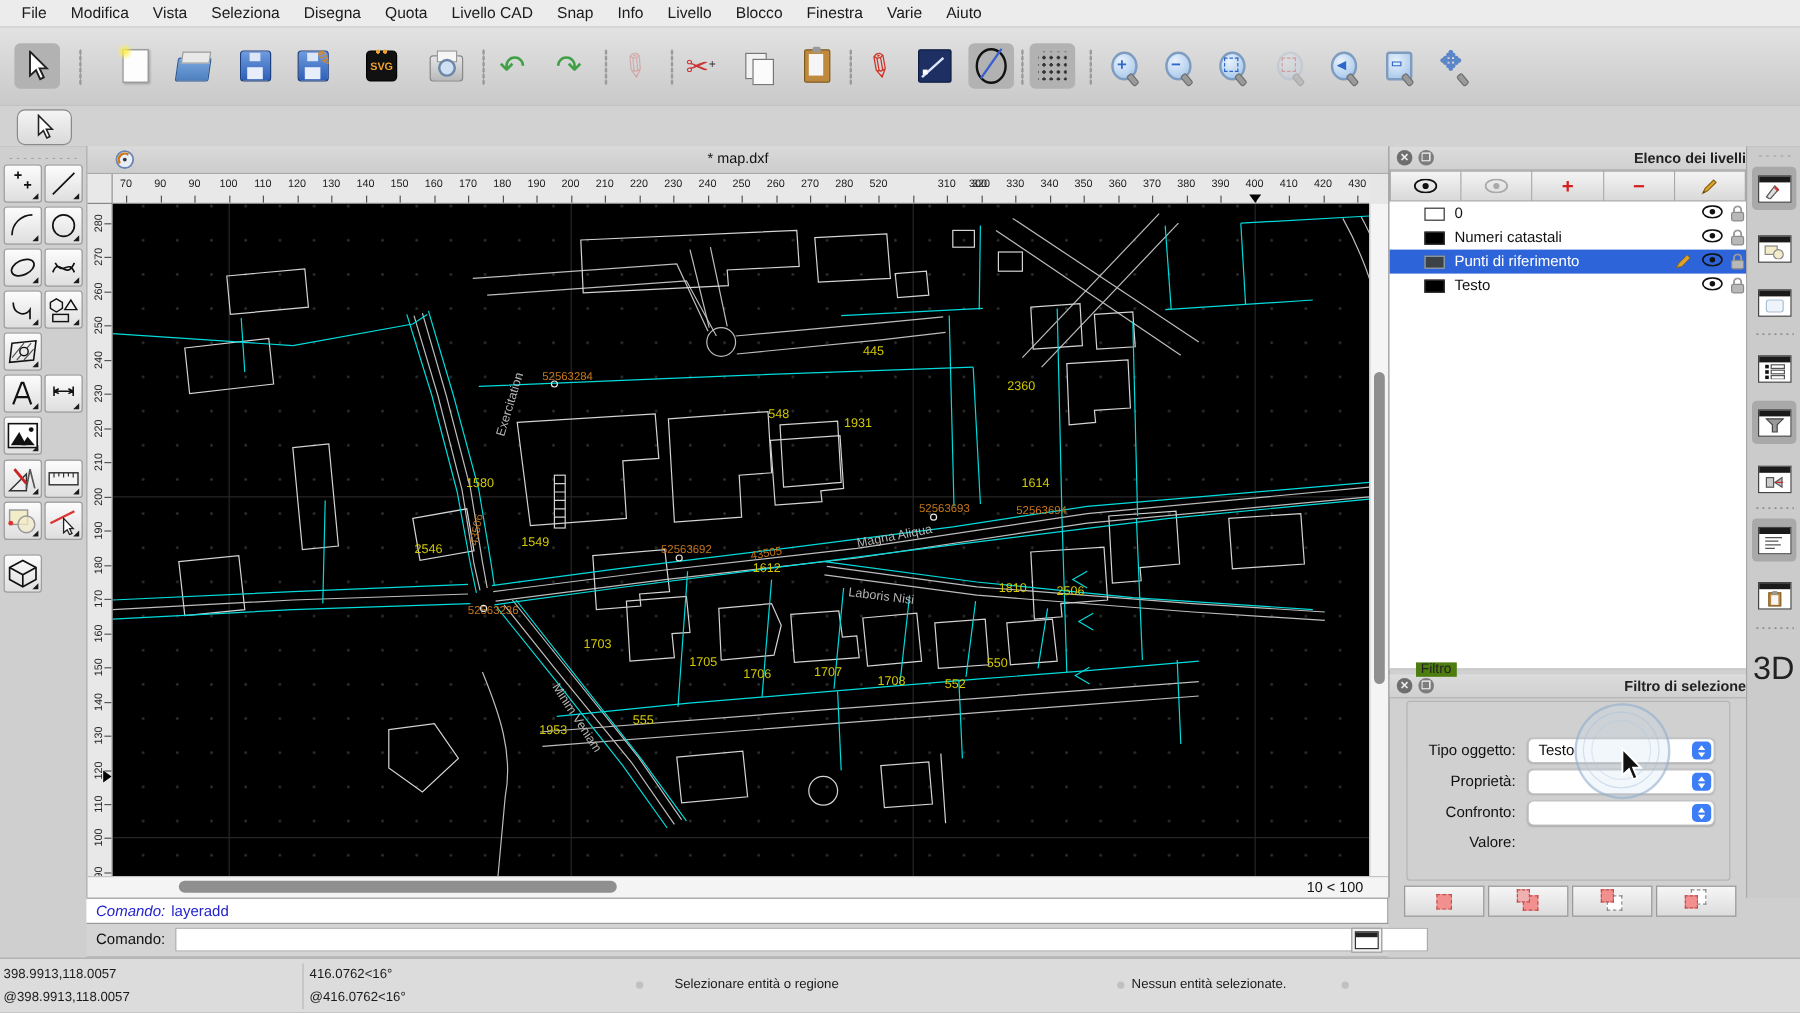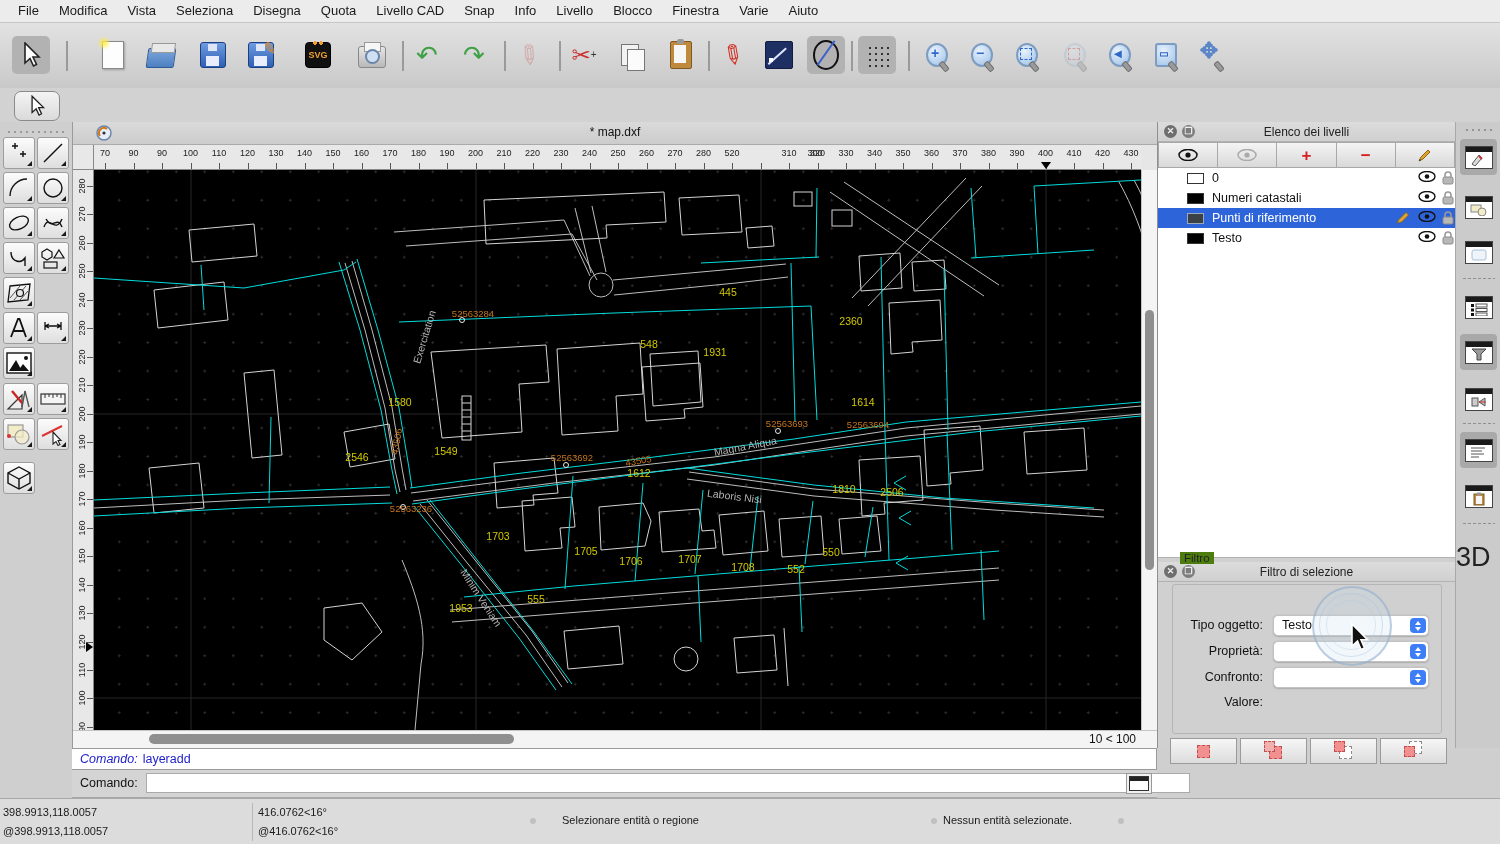--- a/index.html
+++ b/index.html
@@ -101,21 +101,21 @@
   .minwin{width:18px;height:13px;border:1px solid #333;background:#fff;position:relative;}
   .minwin:before{content:"";position:absolute;left:0;top:0;width:100%;height:4px;background:#222;}
   
   .statusbar{position:absolute;left:0;top:798px;width:1500px;height:46px;background:#dcdcdc;border-top:1px solid #a8a8a8;box-sizing:border-box;font-size:11px;color:#1a1a1a;}
   .statusbar .t{position:absolute;white-space:nowrap;}
   .svline{position:absolute;left:252px;top:4px;width:1px;height:38px;background:#b8b8b8;}
   .sdot{position:absolute;width:6px;height:6px;border-radius:50%;background:#c0c0c0;}
   
   .rpanels{position:absolute;left:1157px;top:122px;width:298px;height:626px;background:#d0d0d0;border-left:1px solid #8f8f8f;box-sizing:border-box;}
   .ptitle{position:absolute;left:0;width:100%;height:20px;background:linear-gradient(#dcdcdc,#d0d0d0);border-bottom:1px solid #b2b2b2;box-sizing:border-box;}
-  .ptitle .txt{position:absolute;left:0;right:0;top:3px;text-align:center;font-size:12px;color:#222;}
+  .ptitle .txt{position:absolute;left:0;right:0;top:3px;text-align:right;font-size:12px;color:#222;font-weight:bold;}
   .pdot{position:absolute;top:3px;width:13px;height:13px;border-radius:50%;background:#6e6e6e;color:#f0f0f0;font-size:9px;line-height:13px;text-align:center;font-weight:bold;}
   .ltoolbar{position:absolute;left:0;top:20px;width:100%;height:26px;display:flex;}
   .ltb{flex:1;border:1px solid #a8a8a8;border-left:none;background:linear-gradient(#f4f4f4,#d9d9d9);display:flex;align-items:center;justify-content:center;box-sizing:border-box;}
   .ltb:first-child{border-left:1px solid #a8a8a8;}
   .llist{position:absolute;left:0;top:46px;width:100%;height:390px;background:#fff;border-bottom:1px solid #b2b2b2;box-sizing:border-box;}
   .lrow{position:relative;height:20px;font-size:12.5px;color:#111;}
   .lrow.sel{background:#2e64d9;color:#fff;}
   .lrow .sw{position:absolute;left:29px;top:5px;width:17px;height:11px;border:1px solid #333;box-sizing:border-box;}
   .lrow .nm{position:absolute;left:54px;top:3px;}
   .lrow .ic{position:absolute;top:3px;}
@@ -139,21 +139,21 @@
   .ovl>*{position:absolute;}
   
   .istrip{position:absolute;left:1455px;top:122px;width:45px;height:626px;background:#cbcbcb;border-left:1px solid #a8a8a8;box-sizing:border-box;}
   .ihandle{position:absolute;left:8px;top:6px;width:30px;height:4px;background-image:radial-gradient(#949494 1px,transparent 1.2px);background-size:6px 4px;}
   .ibtn{position:absolute;left:4px;width:37px;height:36px;display:flex;align-items:center;justify-content:center;border-radius:4px;}
   .ibtn.pressed{background:#a9a9a9;}
   .iwin{width:28px;height:23px;background:#fff;border:1px solid #444;position:relative;box-sizing:border-box;}
   .iwin:before{content:"";position:absolute;left:0;top:0;width:100%;height:5px;background:#1a1a1a;}
   .iwin .c{position:absolute;left:3px;top:7px;right:3px;bottom:2px;display:flex;align-items:center;justify-content:center;}
   .isep{position:absolute;left:6px;width:33px;height:3px;background-image:radial-gradient(#909090 1px,transparent 1.2px);background-size:5px 3px;}
-  .threed{position:absolute;left:0;width:100%;font-size:27px;color:#222;font-family:"Liberation Sans",sans-serif;letter-spacing:0;}
+  .threed{position:absolute;left:0;width:100%;text-align:center;font-size:27px;color:#222;font-family:"Liberation Sans",sans-serif;letter-spacing:0;}
   
   .halo{position:absolute;left:1350px;top:624px;width:0;height:0;pointer-events:none;}
   .halo .ring{position:absolute;border-radius:50%;}
   .cursor{position:absolute;left:1348px;top:622px;pointer-events:none;}
 </style>
 </head>
 <body>
 
 <div id="app">
 

